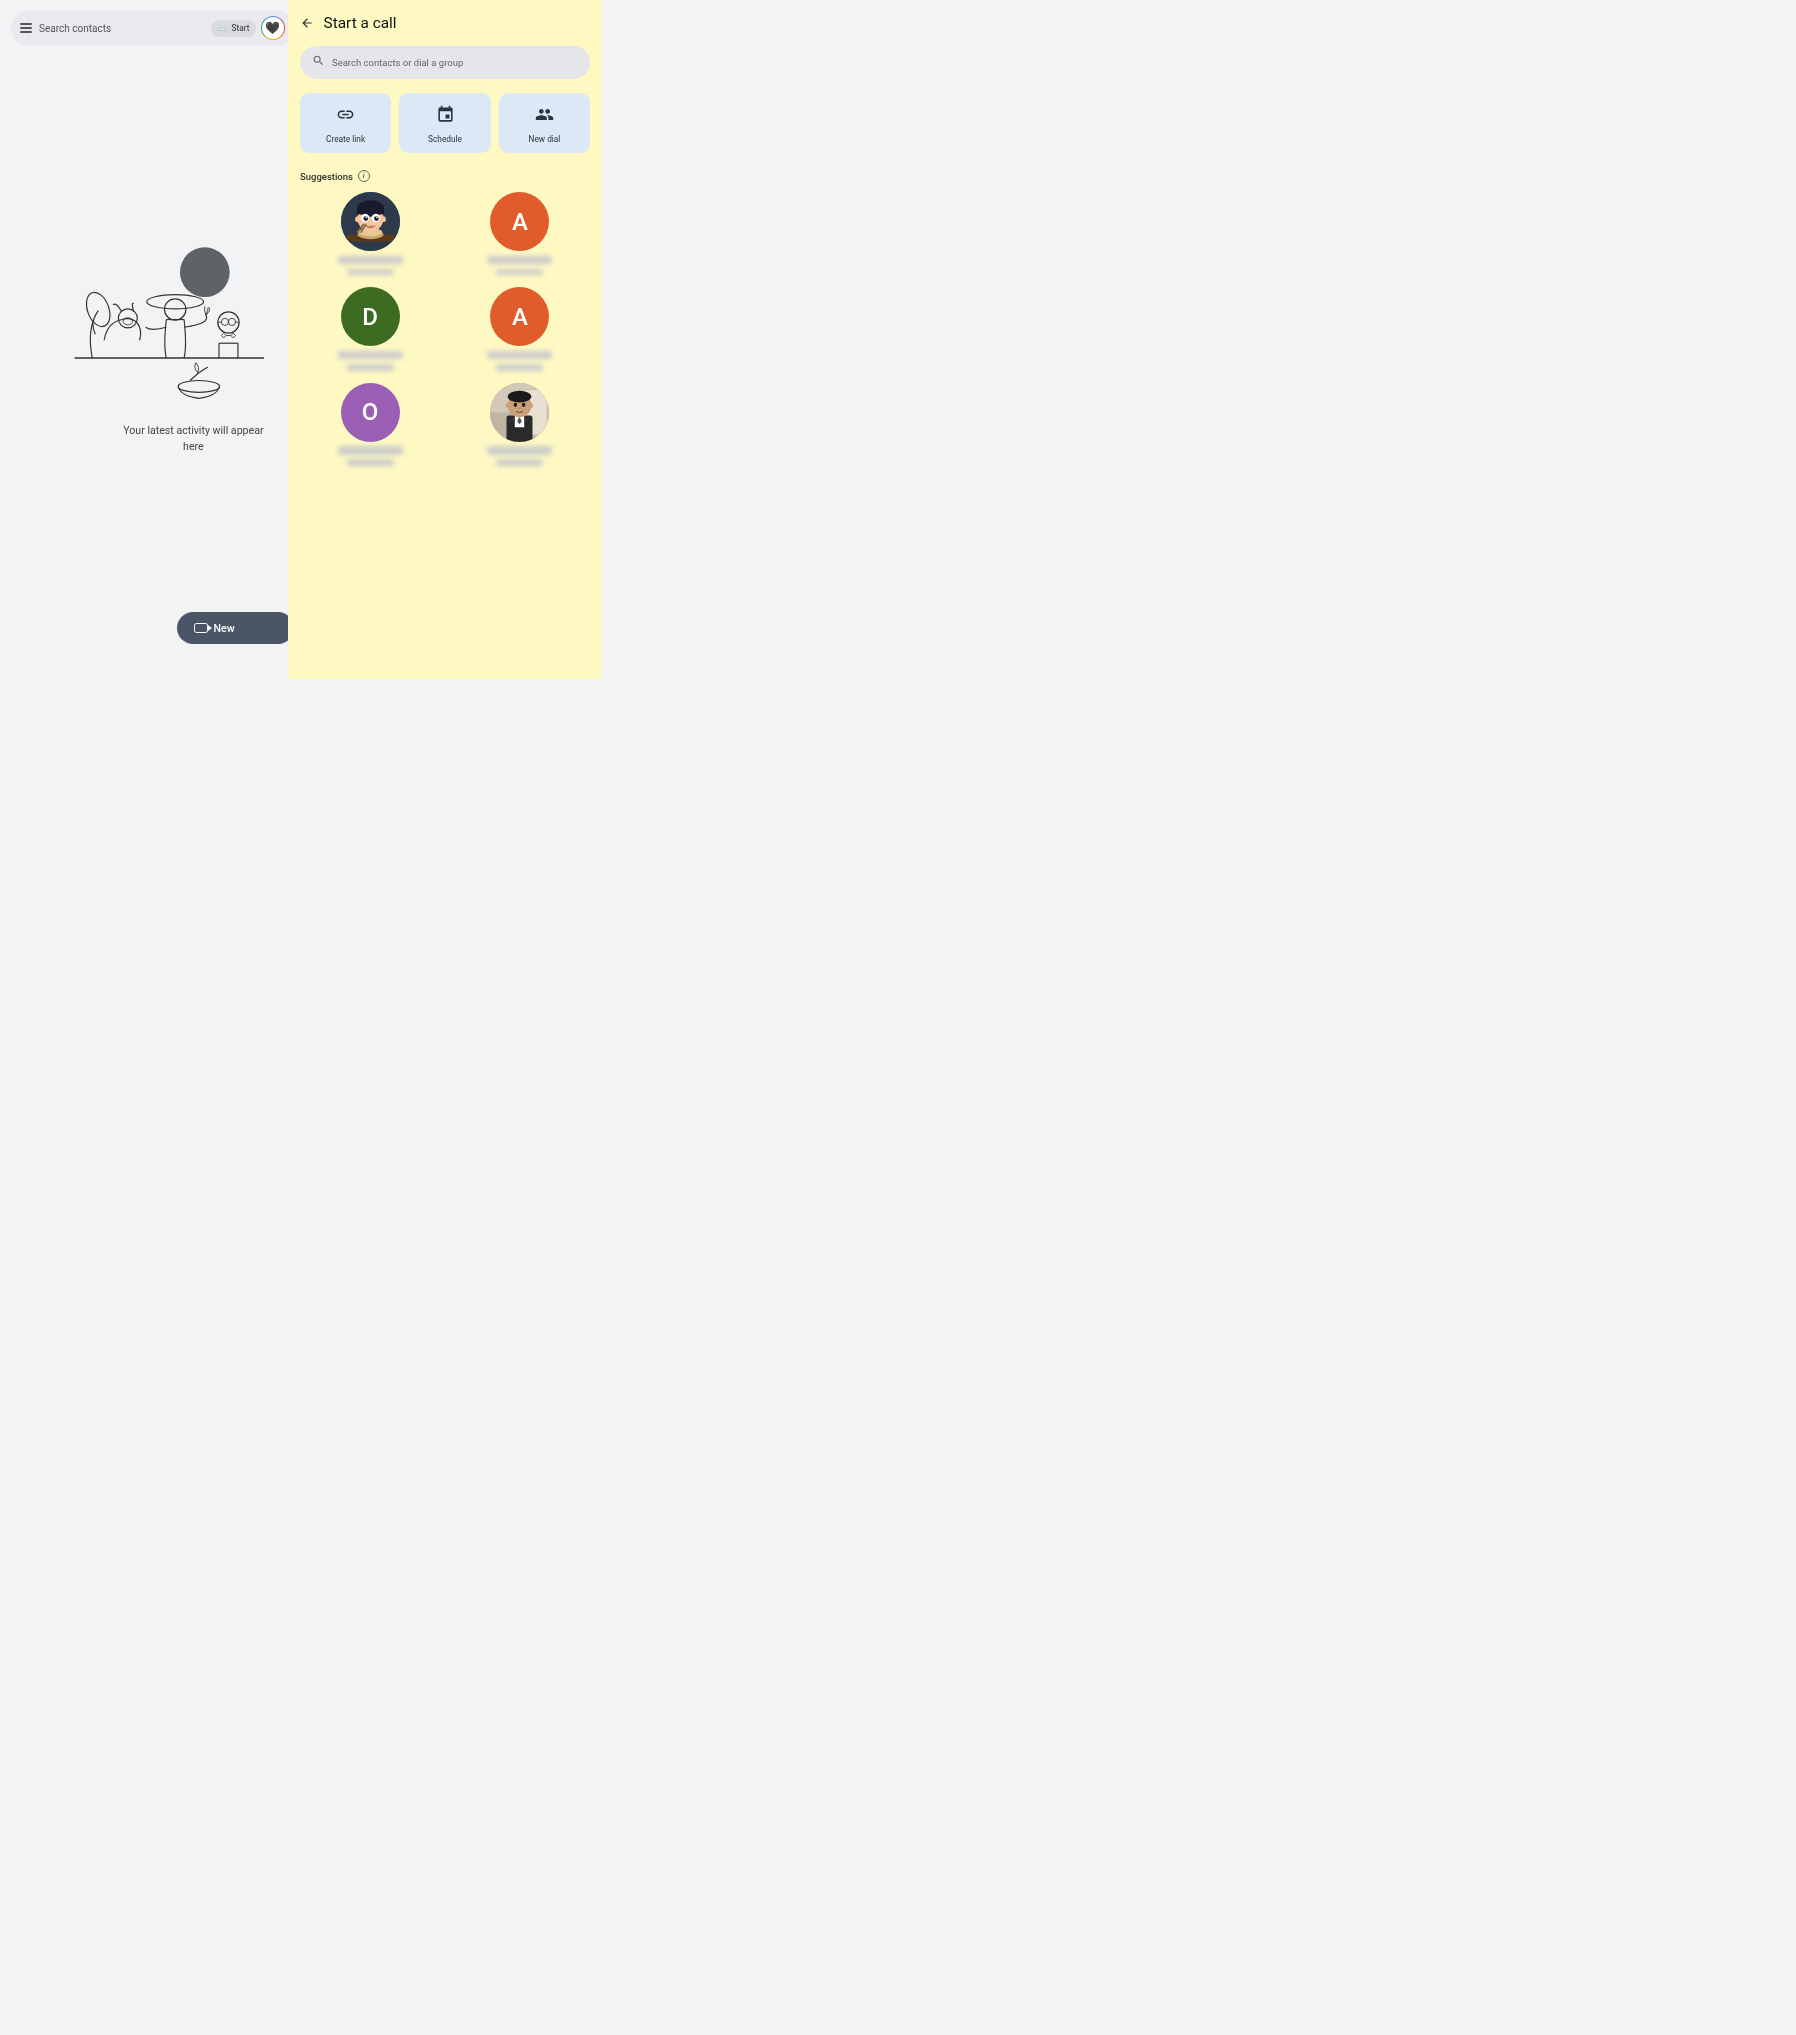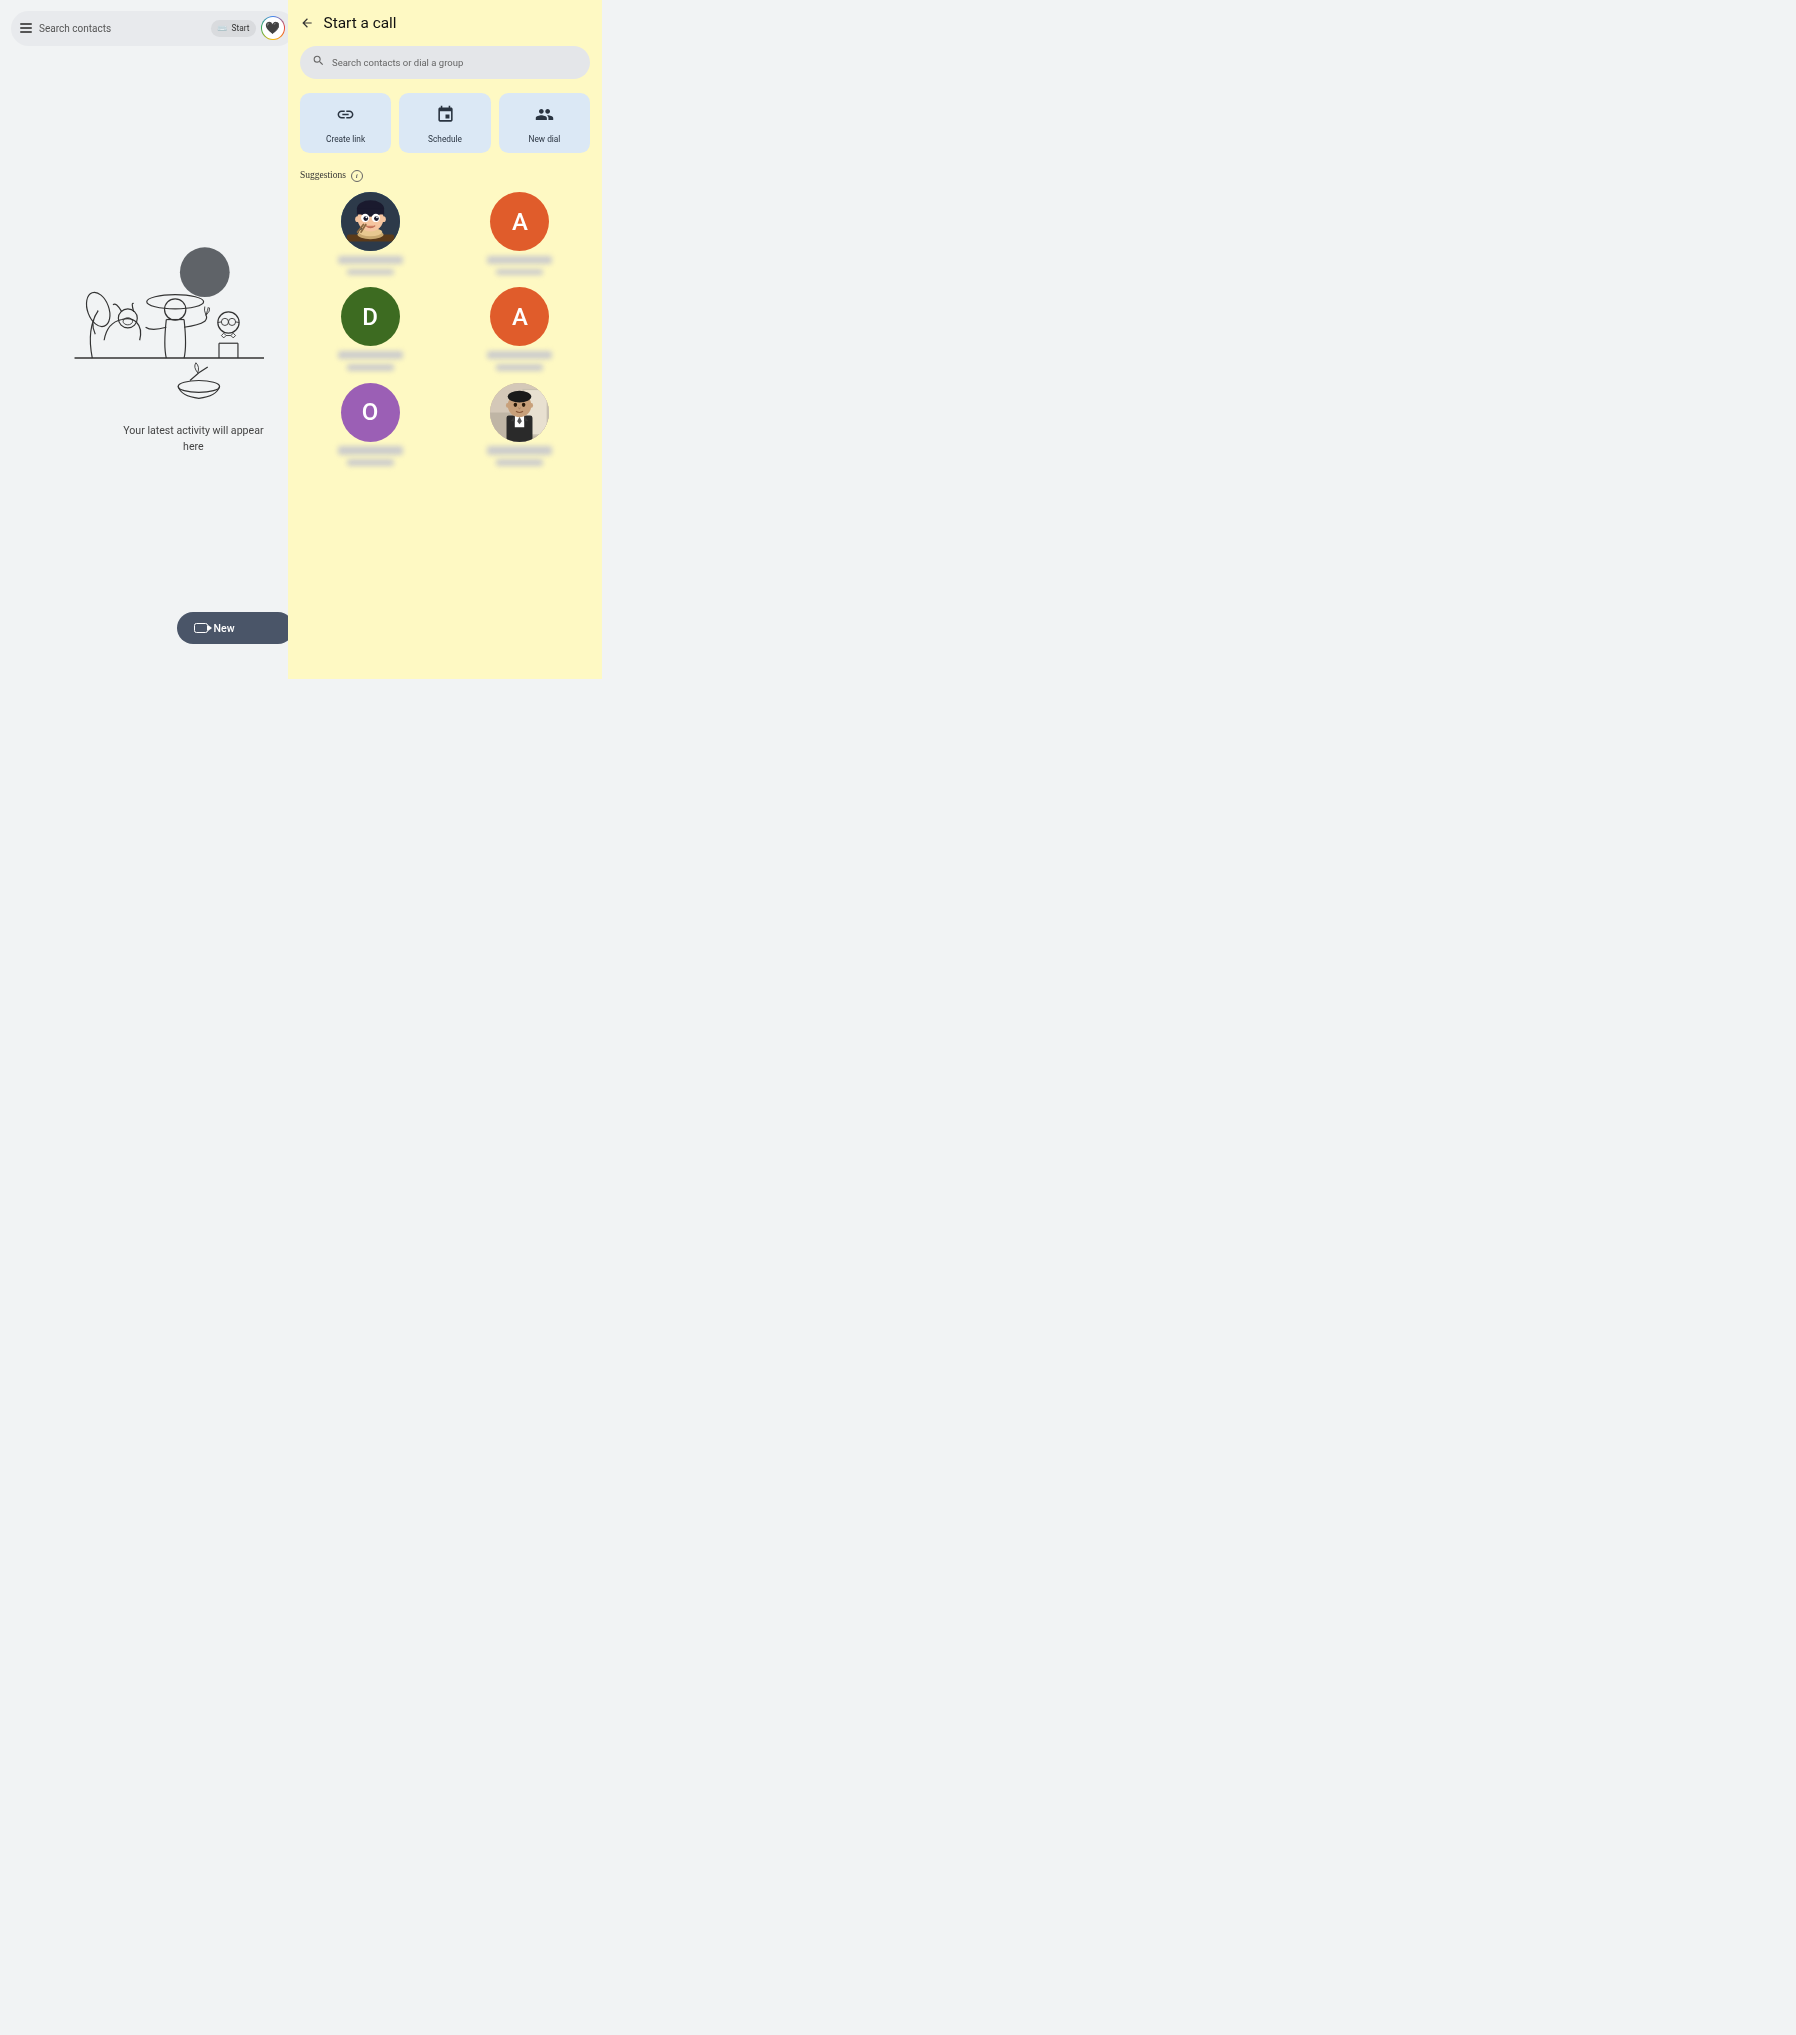--- a/index.html
+++ b/index.html
@@ -230,24 +230,23 @@
 
     .action-btn-label {
       font-size: 8.3px;
       color: #2a3441;
       font-weight: 400;
     }
 
     
     .suggestions-header {
       display: flex;
-      align-items: flex-start;
+      align-items: flex-end;
       gap: 4.7px;
       margin-bottom: 10.6px;
-      font-family: Liberation Serif, serif;
     }
 
     .suggestions-label {
       font-size: 9.5px;
       color: #333;
       font-weight: 500;
     }
 
     .info-icon {
       width: 12px;

